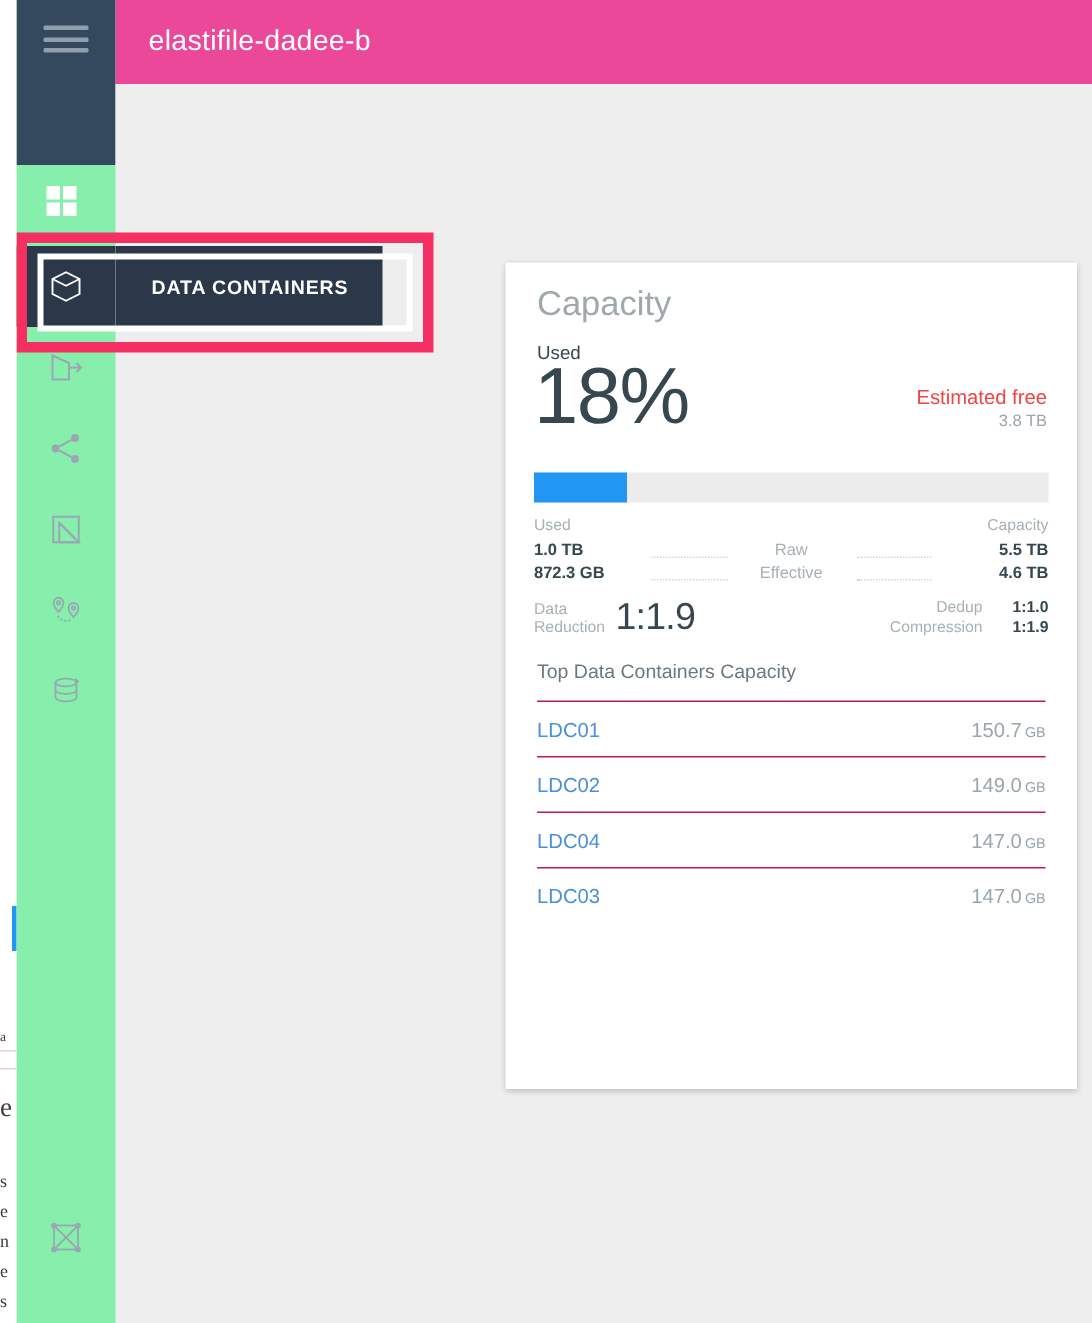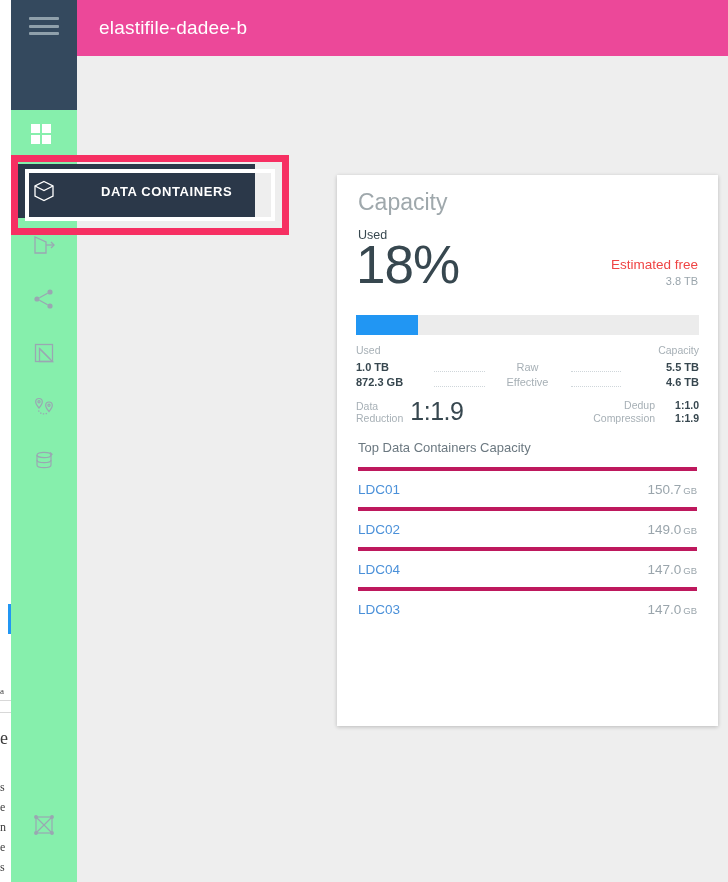--- a/index.html
+++ b/index.html
@@ -322,21 +322,21 @@
     color: #6b7880;
   }
 
   .dc-list {
     position: absolute;
     left: 21px; top: 292px;
     width: 339px;
   }
   .dc-row {
     height: 36px;
-    border-top: 4px solid #be185d;
+    border-top: 1px solid #be185d;
     display: flex;
     align-items: center;
     justify-content: space-between;
   }
   .dc-name {
     font-size: 13.5px;
     color: #4a90d9;
     cursor: pointer;
   }
   .dc-val {

